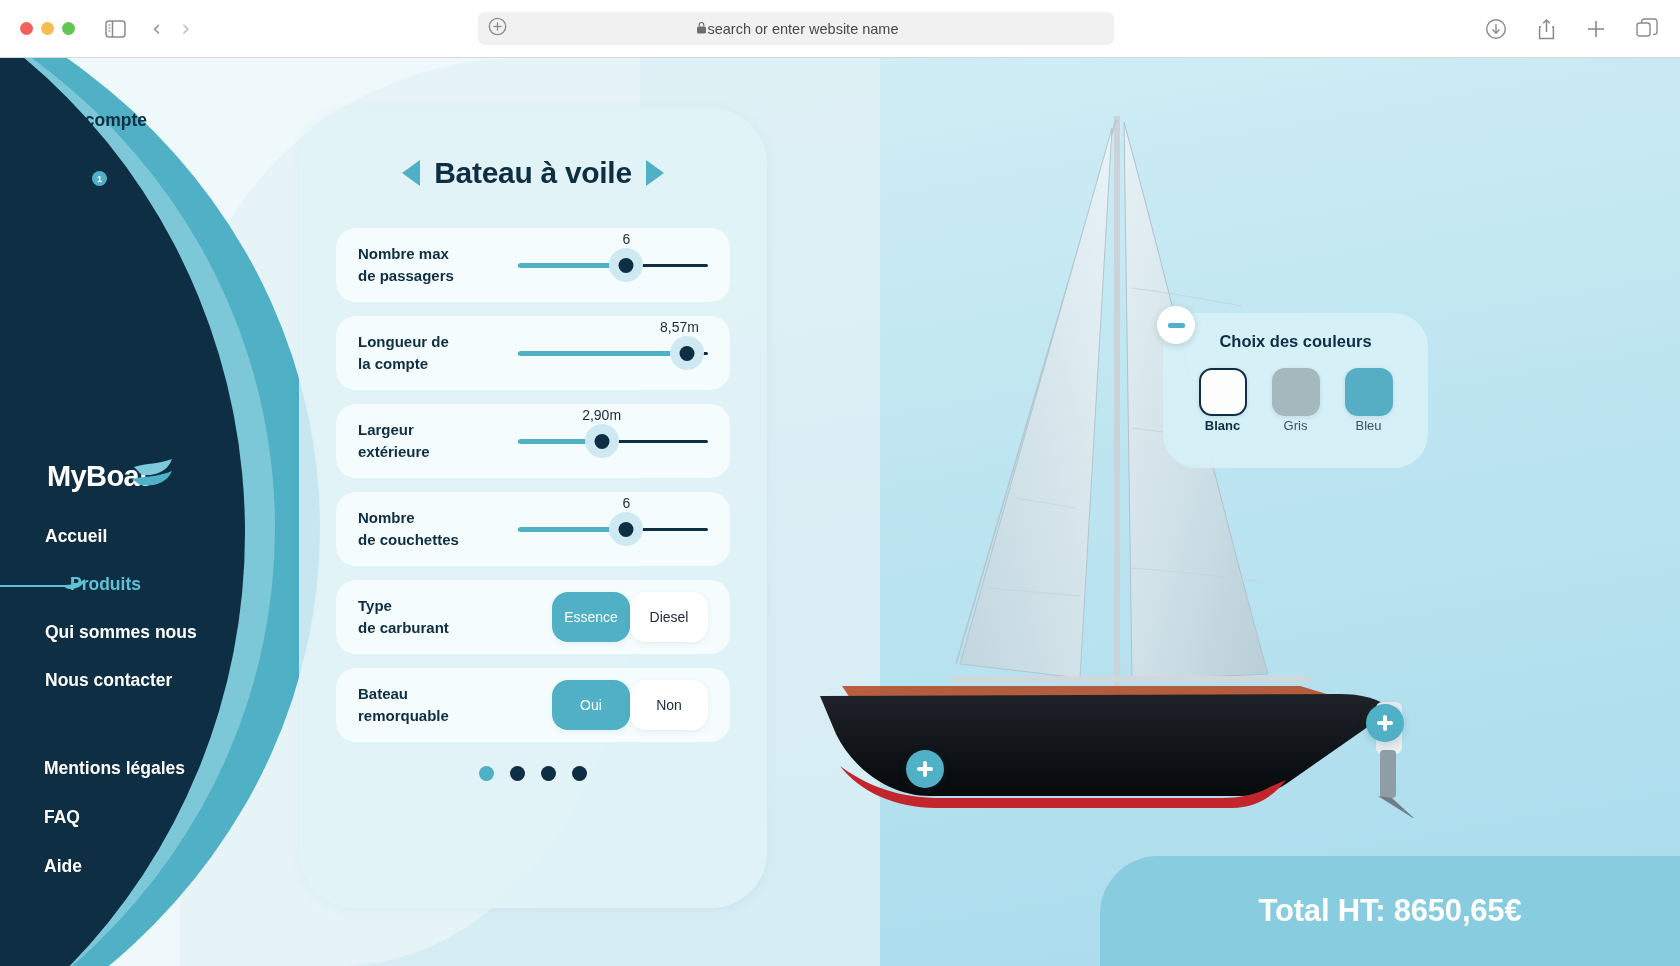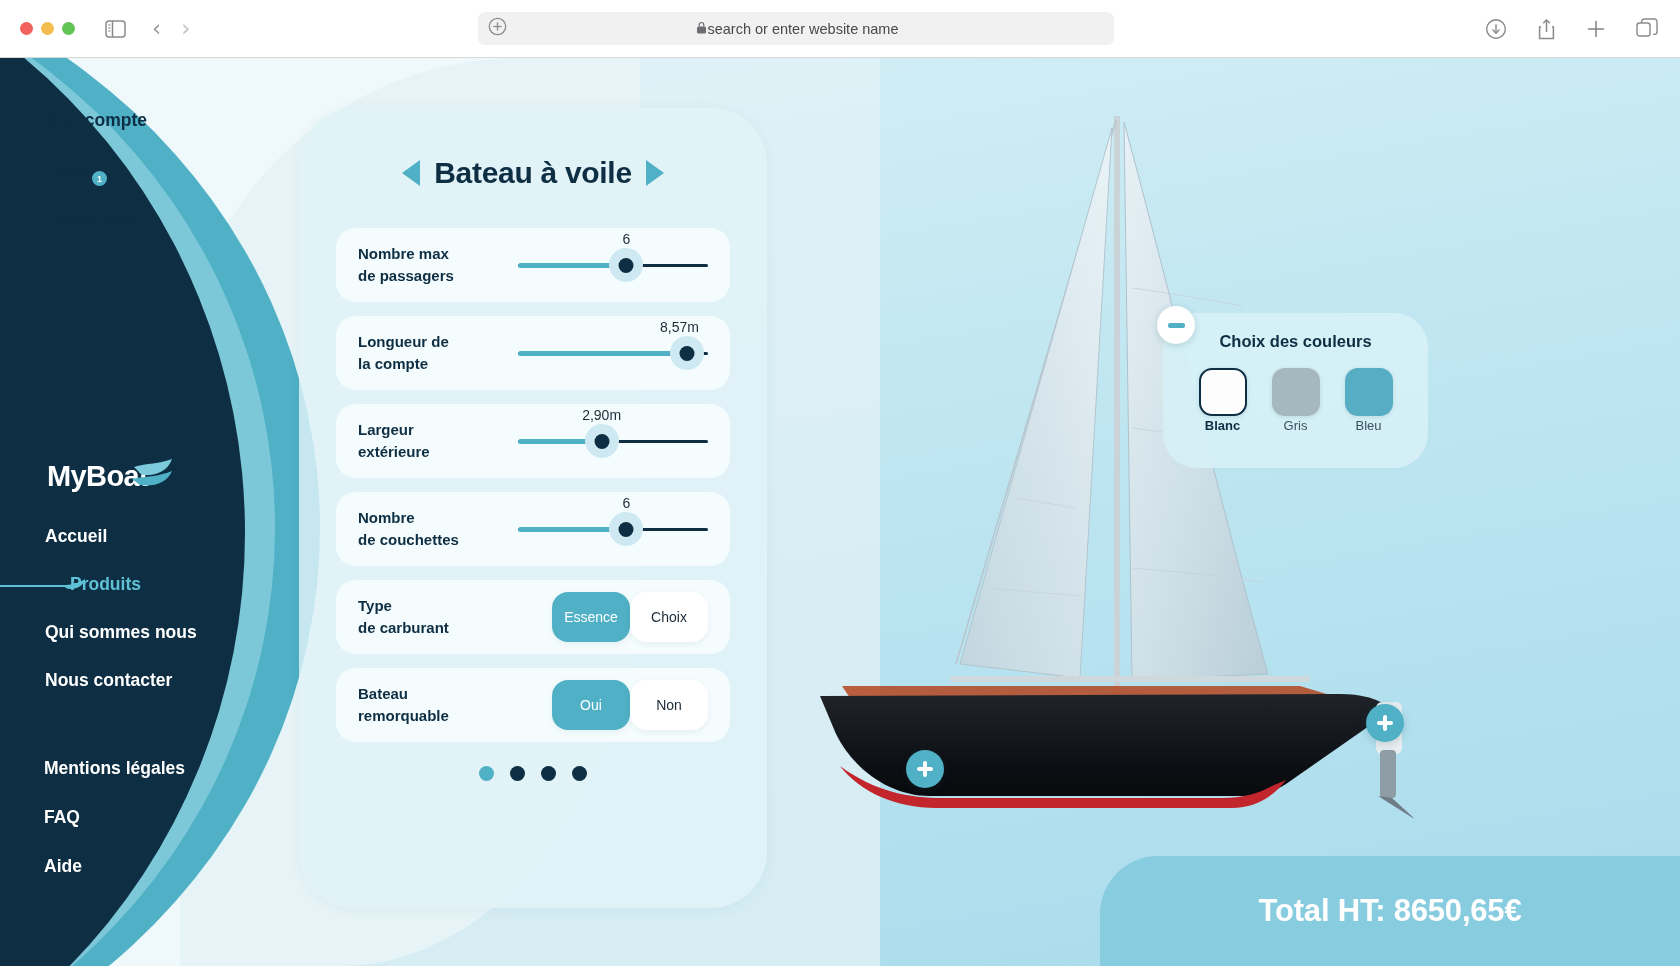--- a/index.html
+++ b/index.html
@@ -459,21 +459,21 @@
           </div>
         </div>
 
         <div class="row">
           <div class="row-label">
             <div>Type</div>
               <div>de carburant</div>
           </div>
           <div class="seg">
             <button class="seg-btn on">Essence</button>
-            <button class="seg-btn">Choix</button>
+            <button class="seg-btn">Diesel</button>
           </div>
         </div>
 
         <div class="row">
           <div class="row-label">
             <div>Bateau</div>
               <div>remorquable</div>
           </div>
           <div class="seg">
             <button class="seg-btn on">Oui</button>

